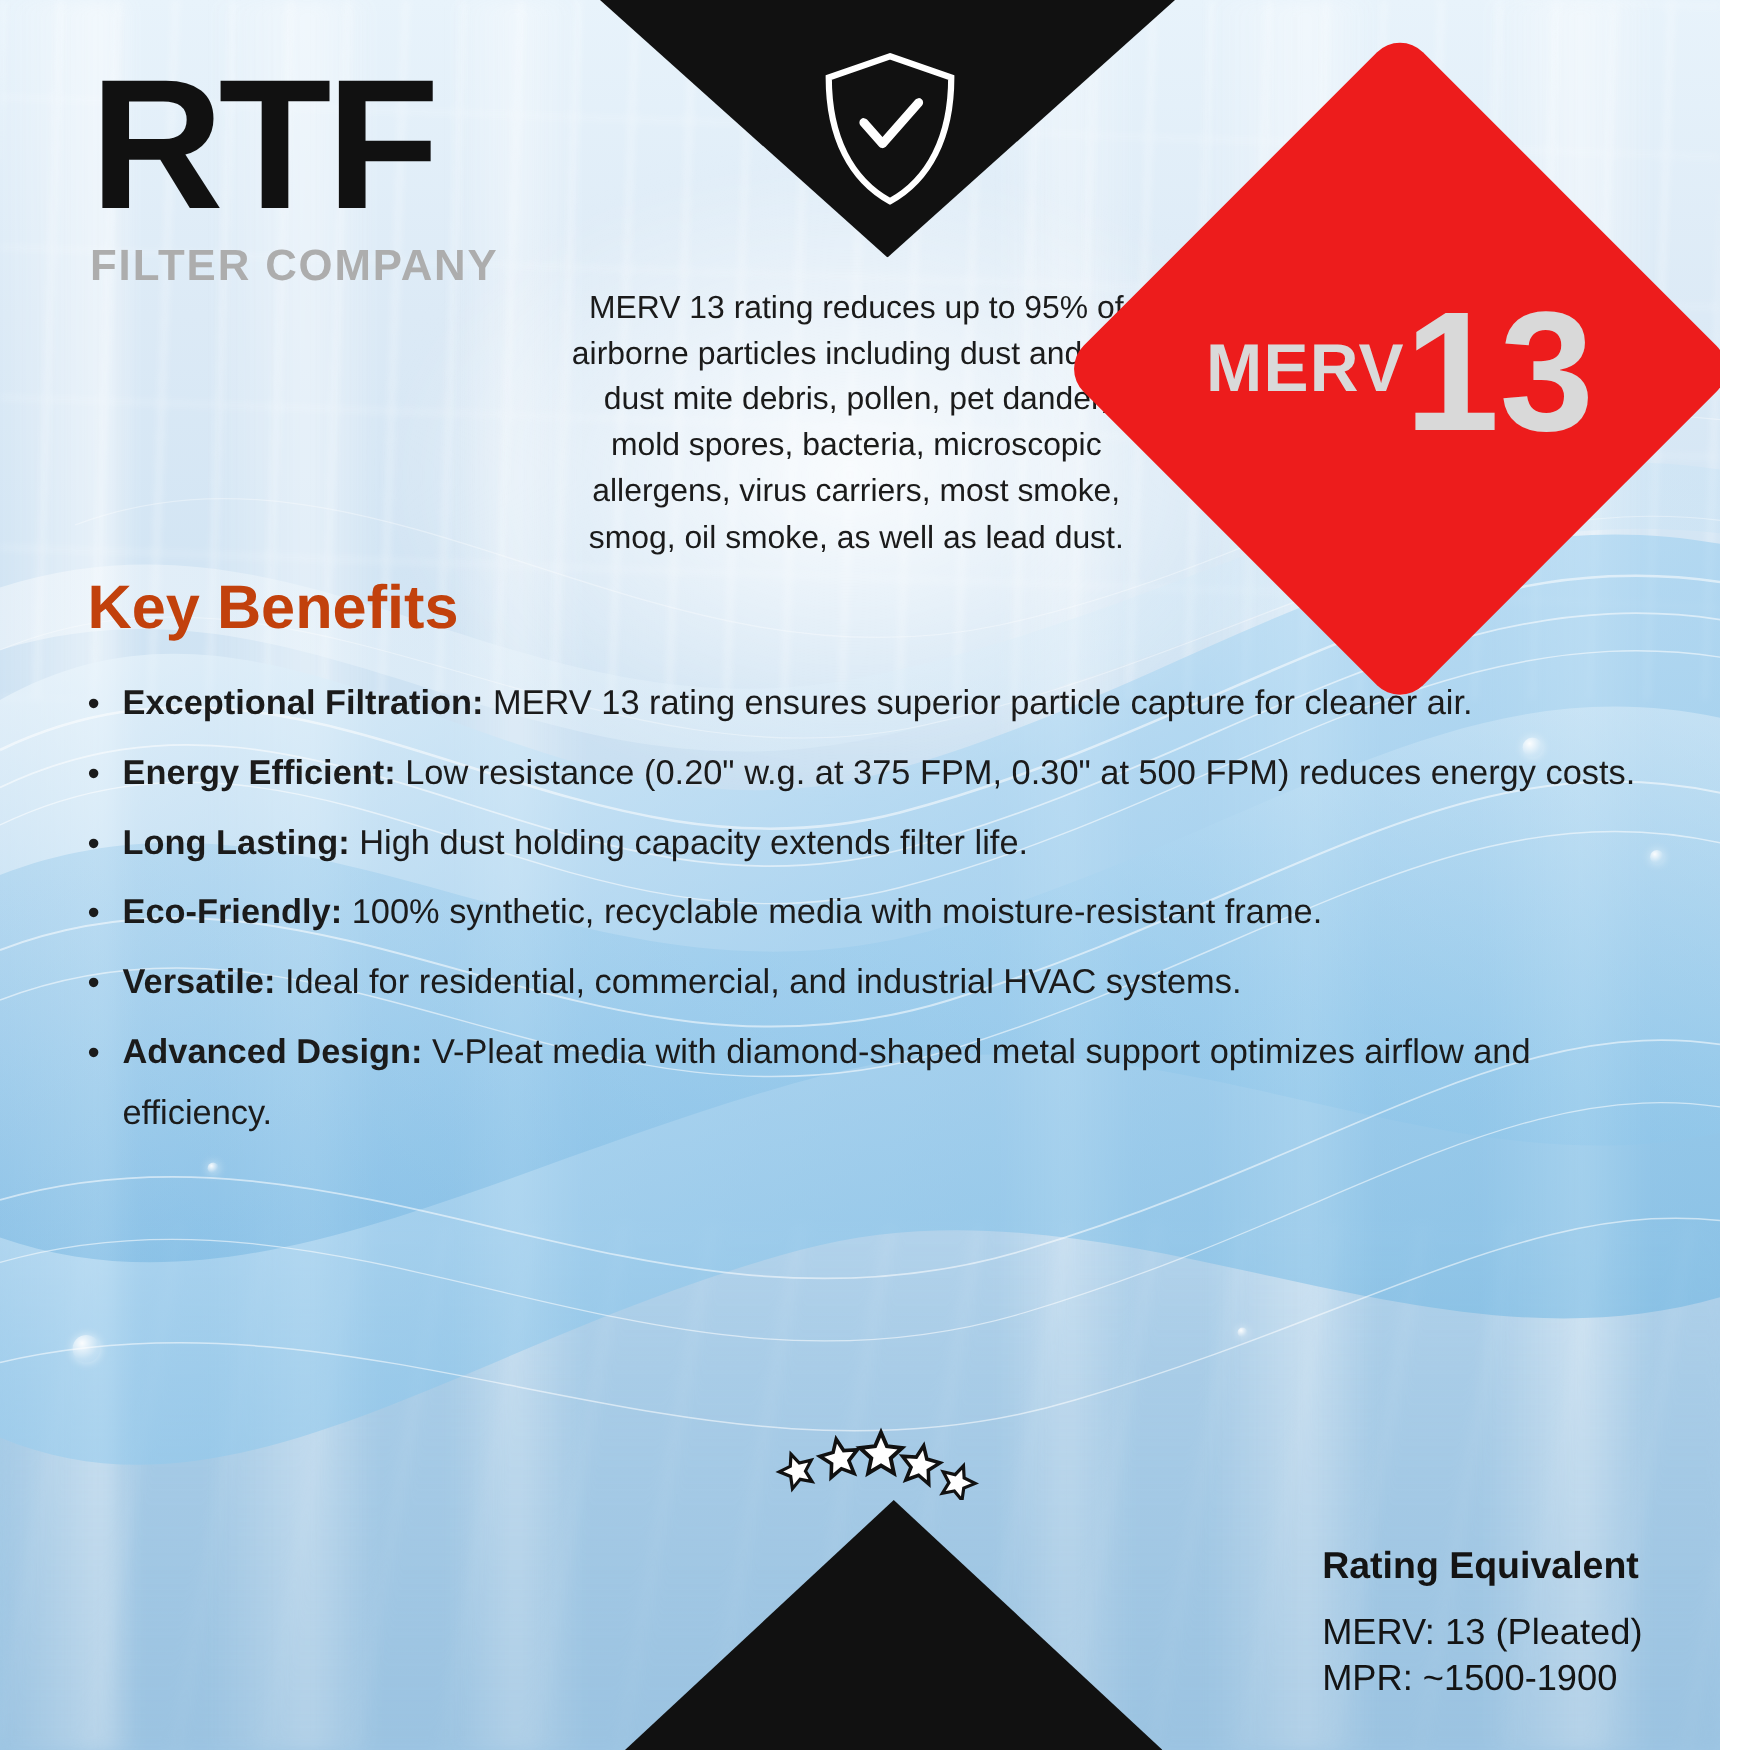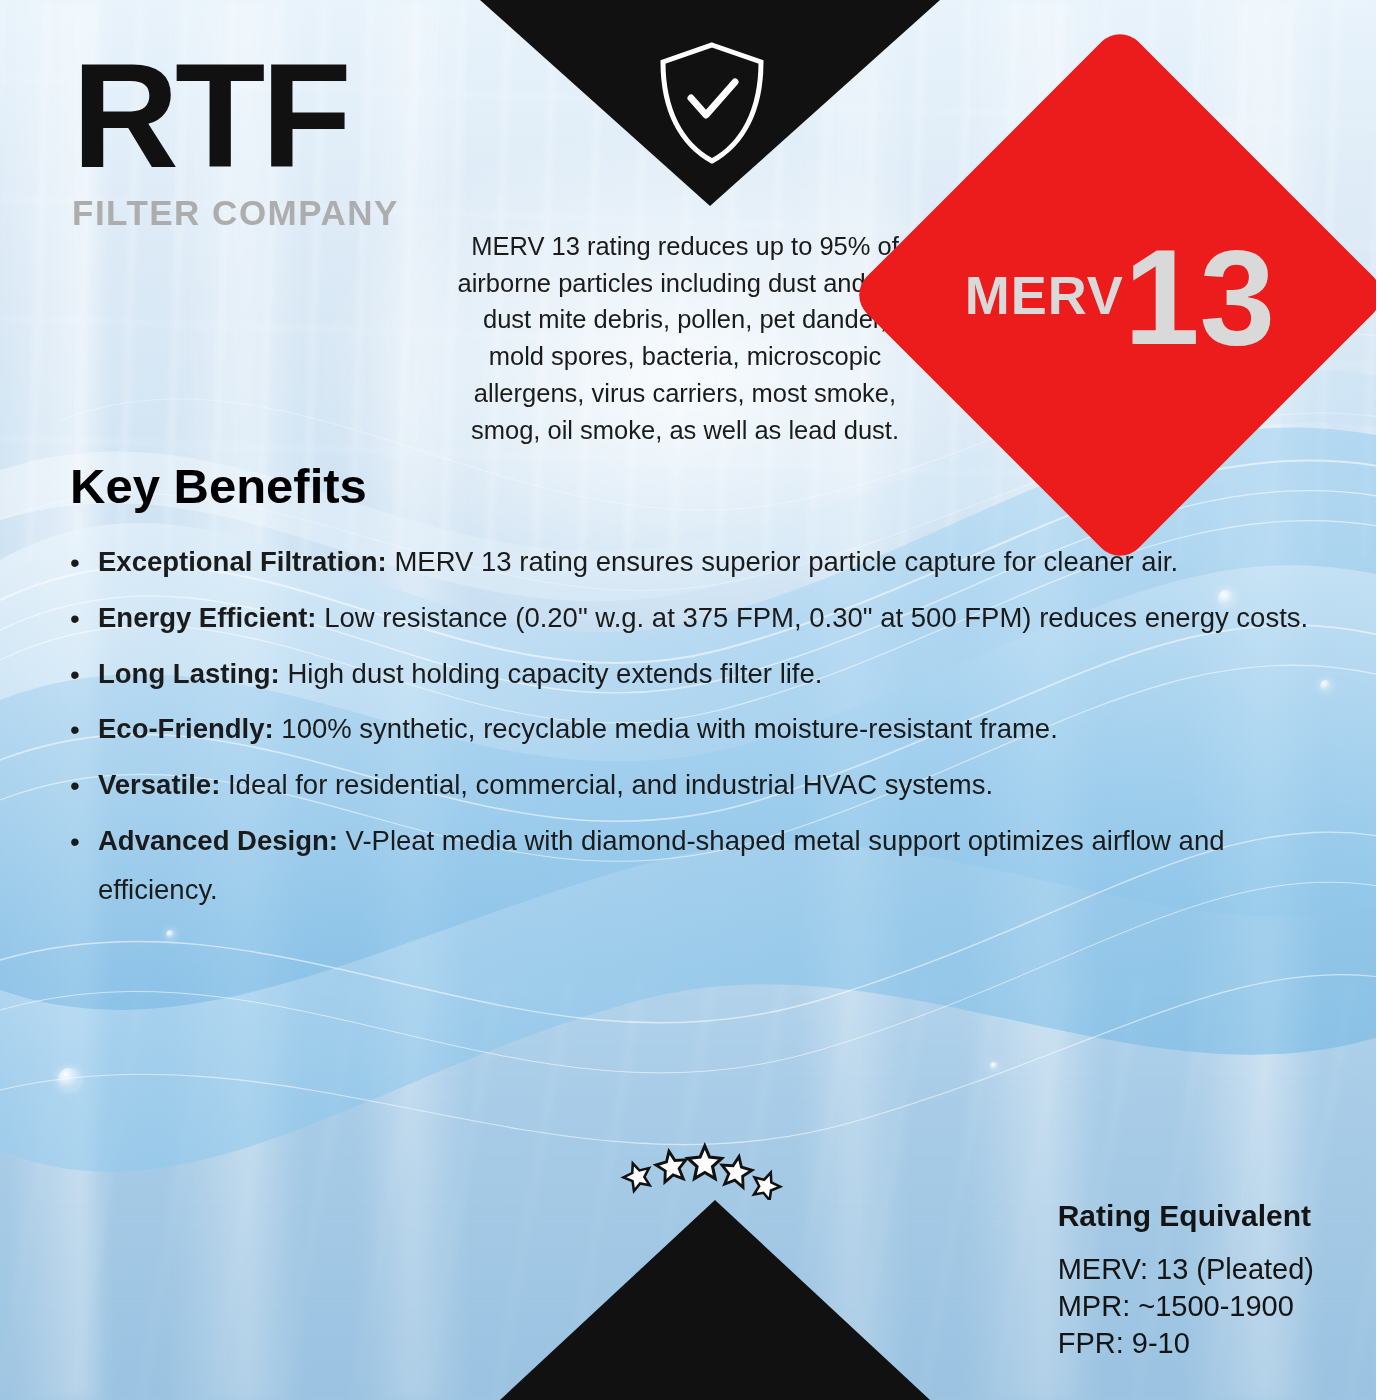--- a/index.html
+++ b/index.html
@@ -164,21 +164,21 @@
     line-height: 1.02;
     margin-top: 4px;
   }
 
   
   .kb-title {
     position: absolute;
     top: 458px; left: 70px;
     font-weight: 700;
     font-size: 49px;
-    color: #000000;
+    color: #c2410c;
   }
   .kb-list {
     position: absolute;
     top: 538px; left: 70px;
     width: 1240px;
   }
   .kb-item {
     display: flex;
     font-size: 27.5px;
     line-height: 1.78;
@@ -334,16 +334,15 @@
       <path transform="translate(146,30) rotate(20) scale(0.85)" d="M16,0 L20.5,10.5 L32,11.8 L23.4,19.6 L25.8,31 L16,25.2 L6.2,31 L8.6,19.6 L0,11.8 L11.5,10.5 Z"></path>
     </g>
   </svg>
 
   <div class="bottom-notch"></div>
 
   <div class="rating">
     <div class="rating-title">Rating Equivalent</div>
     <div class="rating-line">MERV: 13 (Pleated)</div>
     <div class="rating-line">MPR: ~1500-1900</div>
-    <div class="rating-line">FPR: 9-10</div>
   </div>
 
 </div>
 
 </body></html>

